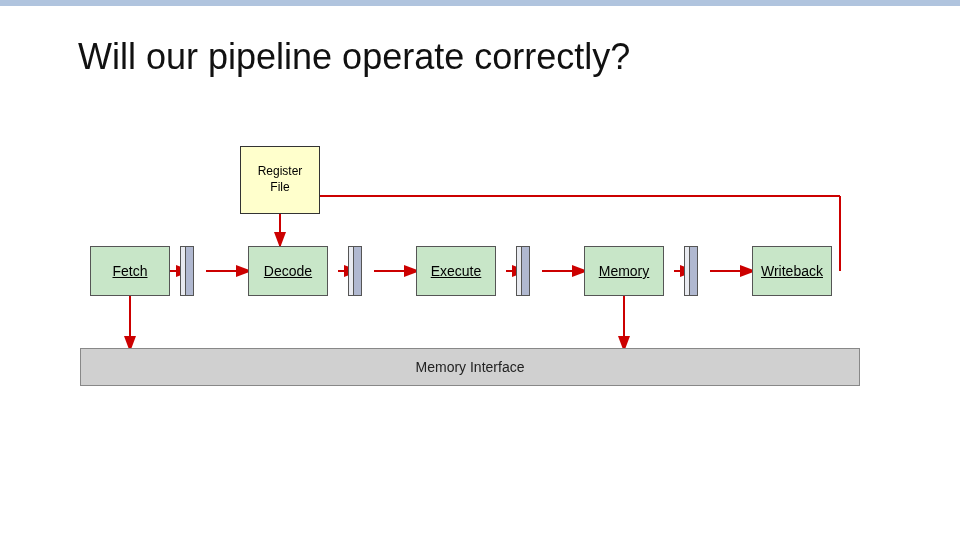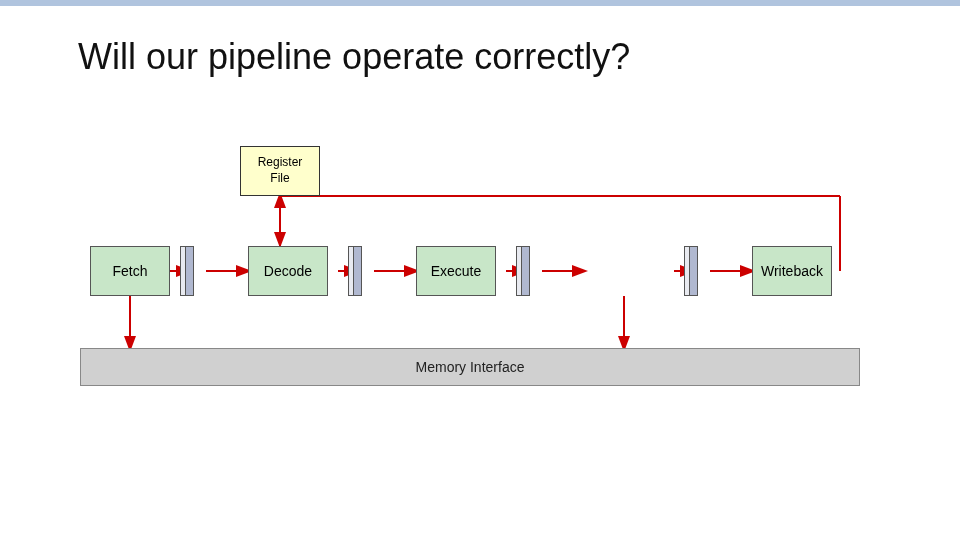--- a/index.html
+++ b/index.html
@@ -51,20 +51,21 @@
     .stage-box {
       position: absolute;
       width: 80px;
       height: 50px;
       background: #c8e6c8;
       border: 1.5px solid #555;
       display: flex;
       align-items: center;
       justify-content: center;
       font-size: 14px;
+      text-decoration: underline;
     }
 
     
     .mem-interface {
       position: absolute;
       bottom: 0px;
       left: 0px;
       width: 780px;
       height: 38px;
       background: #d0d0d0;
@@ -126,21 +127,21 @@
       <line x1="760" y1="50" x2="760" y2="125" stroke="#cc0000" stroke-width="2"></line>
 
       <line x1="200" y1="50" x2="200" y2="98" stroke="#cc0000" stroke-width="2" marker-end="url(#arrowRed)"></line>
 
       <line x1="50" y1="150" x2="50" y2="202" stroke="#cc0000" stroke-width="2" marker-end="url(#arrowRed)"></line>
 
       <line x1="544" y1="150" x2="544" y2="202" stroke="#cc0000" stroke-width="2" marker-end="url(#arrowRed)"></line>
 
     </svg>
 
-    <div class="reg-file" style="position:absolute; top:0px; left:160px; width:80px; height:50px;align-items:center;">
+    <div class="reg-file" style="position:absolute; top:0px; left:160px; width:80px; height:68px;align-items:center;">
       <span style="font-size:12px; text-align:center; line-height:1.3;">Register<br>File</span>
     </div>
 
     <div class="stage-box" style="top:100px; left:10px;">
       <span>Fetch</span>
     </div>
 
     <div style="position:absolute; top:100px; left:100px; width:18px; height:50px; display:flex; align-items:stretch;">
       <div style="width:14px; height:50px; background:#b0b8d0; border:1.5px solid #555; display:flex;">
         <div style="width:5px; height:100%; background:#e8eaf0; border-right:1.5px solid #555;"></div>
@@ -160,20 +161,23 @@
     <div class="stage-box" style="top:100px; left:336px;">
       <span>Execute</span>
     </div>
 
     <div style="position:absolute; top:100px; left:436px; width:18px; height:50px; display:flex; align-items:stretch;">
       <div style="width:14px; height:50px; background:#b0b8d0; border:1.5px solid #555; display:flex;">
         <div style="width:5px; height:100%; background:#e8eaf0; border-right:1.5px solid #555;"></div>
       </div>
     </div>
 
+    <div class="stage-box" style="top:100px; left:504px;">
+      <span>Memory</span>
+    </div>
 
     <div style="position:absolute; top:100px; left:604px; width:18px; height:50px; display:flex; align-items:stretch;">
       <div style="width:14px; height:50px; background:#b0b8d0; border:1.5px solid #555; display:flex;">
         <div style="width:5px; height:100%; background:#e8eaf0; border-right:1.5px solid #555;"></div>
       </div>
     </div>
 
     <div class="stage-box" style="top:100px; left:672px;align-items:center;">
       <span>Writeback</span>
     </div>

